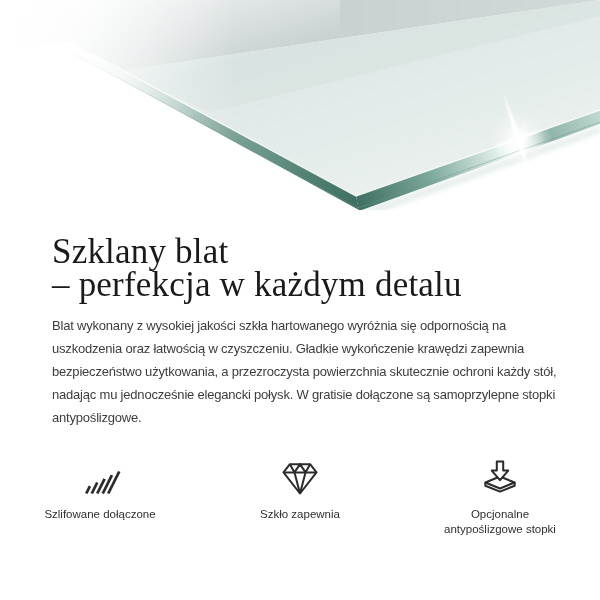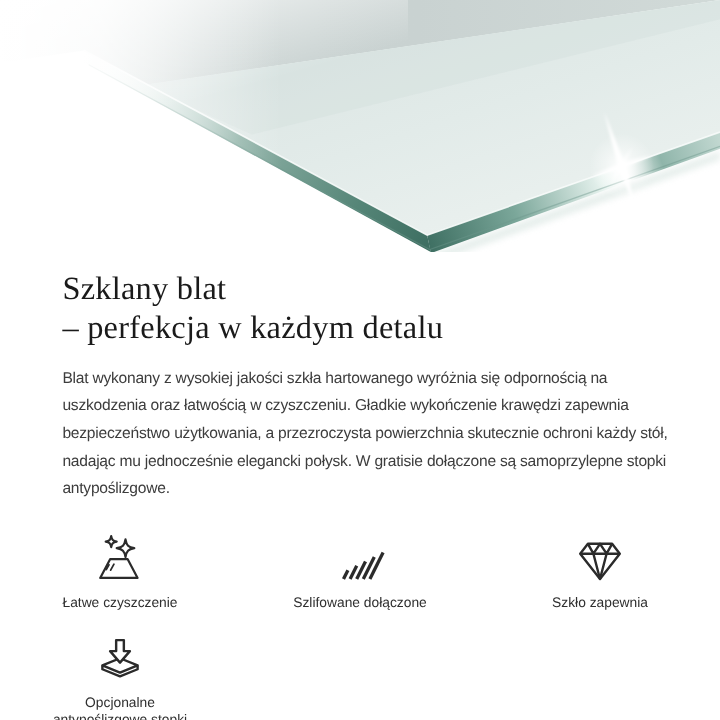--- a/index.html
+++ b/index.html
@@ -9,24 +9,24 @@
   }
   .page{width:600px;height:600px;position:relative;background:#fff;}
 
   
   .hero{width:600px;height:210px;position:relative;overflow:hidden;background:#fff;}
   .hero svg{display:block;}
 
   
   .content{padding:0 52px;}
   h1.title{
-    margin:14px 0 0 0;
+    margin:25px 0 0 0;
     font-family:"Liberation Serif", serif;
     font-weight:400;
-    font-size:27px;
+    font-size:35px;
     line-height:33px;
     color:#1a1a1a;
     letter-spacing:0.2px;
   }
   p.desc{
     margin:13px 0 0 0;
     width:505px;
     font-size:13px;
     letter-spacing:-0.2px;
     line-height:23px;
@@ -152,31 +152,20 @@
   <div class="content">
     <h1 class="title">
       <span>Szklany blat</span><br>
       <span>– perfekcja w każdym detalu</span>
     </h1>
 
     <p class="desc">Blat wykonany z wysokiej jakości szkła hartowanego wyróżnia się odpornością na uszkodzenia oraz łatwością w czyszczeniu. Gładkie wykończenie krawędzi zapewnia bezpieczeństwo użytkowania, a przezroczysta powierzchnia skutecznie ochroni każdy stół, nadając mu jednocześnie elegancki połysk. W gratisie dołączone są samoprzylepne stopki antypoślizgowe.</p>
 
     <div class="features">
 
-      <div class="feature">
-        <div class="ficon">
-          <svg width="44" height="44" viewBox="0 0 48 48" fill="none" stroke="#2b2b2b" stroke-width="2" stroke-linejoin="round">
-            <path d="M15,24 L31,24 L40,41 L6,41 Z"></path>
-            <path d="M14,29 l-2.5,4.5 M18.5,28.5 l-3,5.5" stroke-width="1.6" stroke-linecap="round"></path>
-            <path d="M29,6 C29.9,11.4 31.6,13.1 37,14 C31.6,14.9 29.9,16.6 29,22 C28.1,16.6 26.4,14.9 21,14 C26.4,13.1 28.1,11.4 29,6 Z" fill="#ffffff"></path>
-            <path d="M16,3 C16.6,6.4 17.6,7.4 21,8 C17.6,8.6 16.6,9.6 16,13 C15.4,9.6 14.4,8.6 11,8 C14.4,7.4 15.4,6.4 16,3 Z" fill="#ffffff"></path>
-          </svg>
-        </div>
-        <div class="flabel">Łatwe czyszczenie</div>
-      </div>
 
 
       <div class="feature">
         <div class="ficon">
           <svg width="44" height="44" viewBox="0 0 48 48" stroke="#2b2b2b" stroke-width="3">
             <line x1="9" y1="42" x2="13" y2="34"></line>
             <line x1="15" y1="42" x2="21" y2="30"></line>
             <line x1="21" y1="42" x2="29" y2="26"></line>
             <line x1="27" y1="42" x2="37" y2="22"></line>
             <line x1="33" y1="42" x2="45" y2="18"></line>

